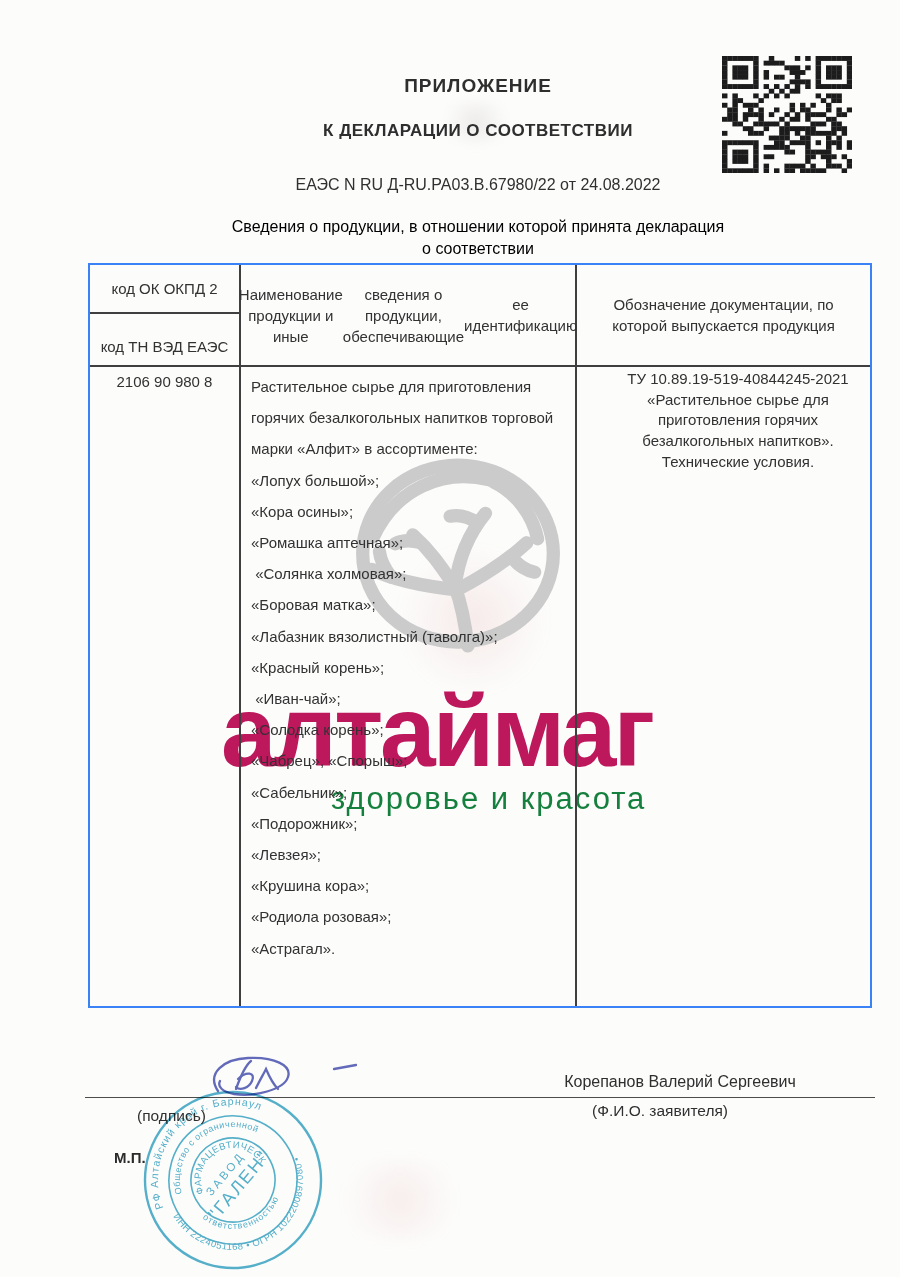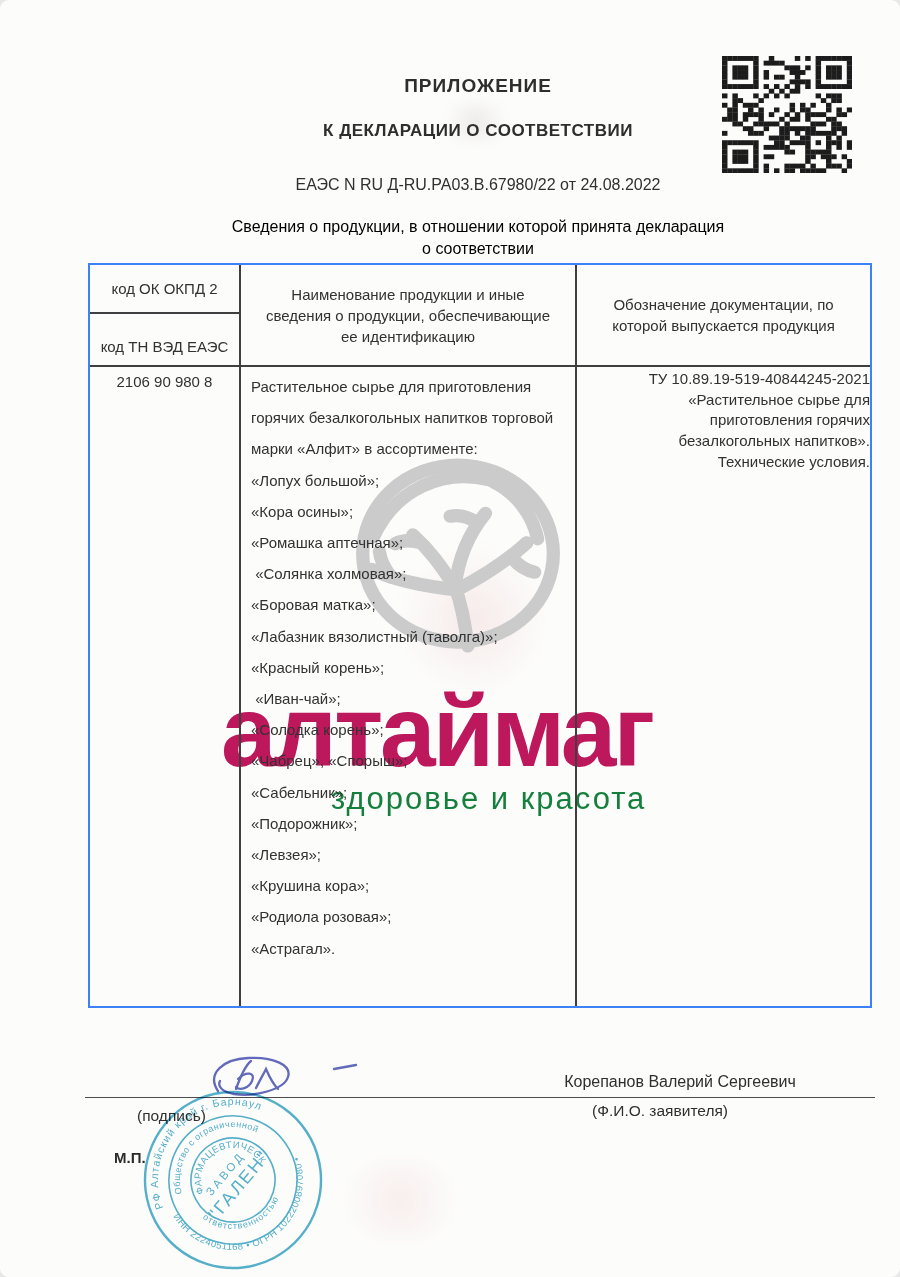--- a/index.html
+++ b/index.html
@@ -1,19 +1,19 @@
 <!DOCTYPE html>
 <html><head>
 <meta charset="utf-8">
 <style>
   html,body{margin:0;padding:0;background:#e8e8e8;}
   .page{
     position:relative;width:900px;height:1277px;margin:0 auto;
     background:#fcfcfb;overflow:hidden;
-    font-family:"Liberation Sans",sans-serif;color:#333;border-radius:9px;
+    font-family:"Liberation Sans",sans-serif;color:#333;
   }
   .abs{position:absolute;}
   .center-block{left:88px;width:780px;text-align:center;}
   .doc-title{top:75px;font-size:19px;font-weight:bold;letter-spacing:1px;color:#2e2e2e;}
   .doc-subtitle{top:121px;font-size:17px;font-weight:bold;letter-spacing:.5px;color:#2e2e2e;}
   .doc-number{top:176px;font-size:16px;color:#303030;}
   .doc-intro{top:216px;font-size:16px;line-height:22px;color:#000000;}
 
   
   .wm{z-index:1;pointer-events:none;}
@@ -394,21 +394,21 @@
   <div class="abs wm wm-tagline">здоровье и красота</div>
 
   <div class="abs tbl">
     <div class="vline" style="left:149px;"></div>
     <div class="vline" style="left:485px;"></div>
     <div class="hline" style="left:0;width:780px;top:100px;"></div>
     <div class="hline" style="left:0;width:149px;top:47px;"></div>
 
     <div class="cell hcell" style="left:0;top:0;width:149px;height:47px;">код ОК ОКПД 2</div>
     <div class="cell hcell" style="left:0;top:49px;width:149px;height:65px;">код ТН ВЭД ЕАЭС</div>
-    <div class="cell hcell" style="left:151px;top:0;width:334px;height:100px;flex-direction:column;">
+    <div class="cell hcell" style="left:151px;top:0;width:334px;height:100px;">
         <div>Наименование продукции и иные</div>
         <div>сведения о продукции, обеспечивающие</div>
         <div>ее идентификацию</div>
       </div>
     <div class="cell hcell" style="left:487px;top:0;width:293px;height:100px;flex-direction:column;">
         <div>Обозначение документации, по</div>
         <div>которой выпускается продукция</div>
       </div>
 
     <div class="cell" style="left:0;top:108px;width:149px;text-align:center;">2106 90 980 8</div>
@@ -426,21 +426,21 @@
         <div> «Иван-чай»;</div>
         <div>«Солодка корень»;</div>
         <div>«Чабрец», «Спорыш»;</div>
         <div>«Сабельник»;</div>
         <div>«Подорожник»;</div>
         <div>«Левзея»;</div>
         <div>«Крушина кора»;</div>
         <div>«Родиола розовая»;</div>
         <div>«Астрагал».</div>
       </div>
-    <div class="cell doc-lines" style="left:487px;top:104px;width:293px;text-align:right;">
+    <div class="cell doc-lines" style="left:487px;top:104px;width:322px;text-align:center;">
         <div>ТУ 10.89.19-519-40844245-2021</div>
         <div>«Растительное сырье для</div>
         <div>приготовления горячих</div>
         <div>безалкогольных напитков».</div>
         <div>Технические условия.</div>
       </div>
   </div>
 
   <div class="abs sig-line"></div>
 

